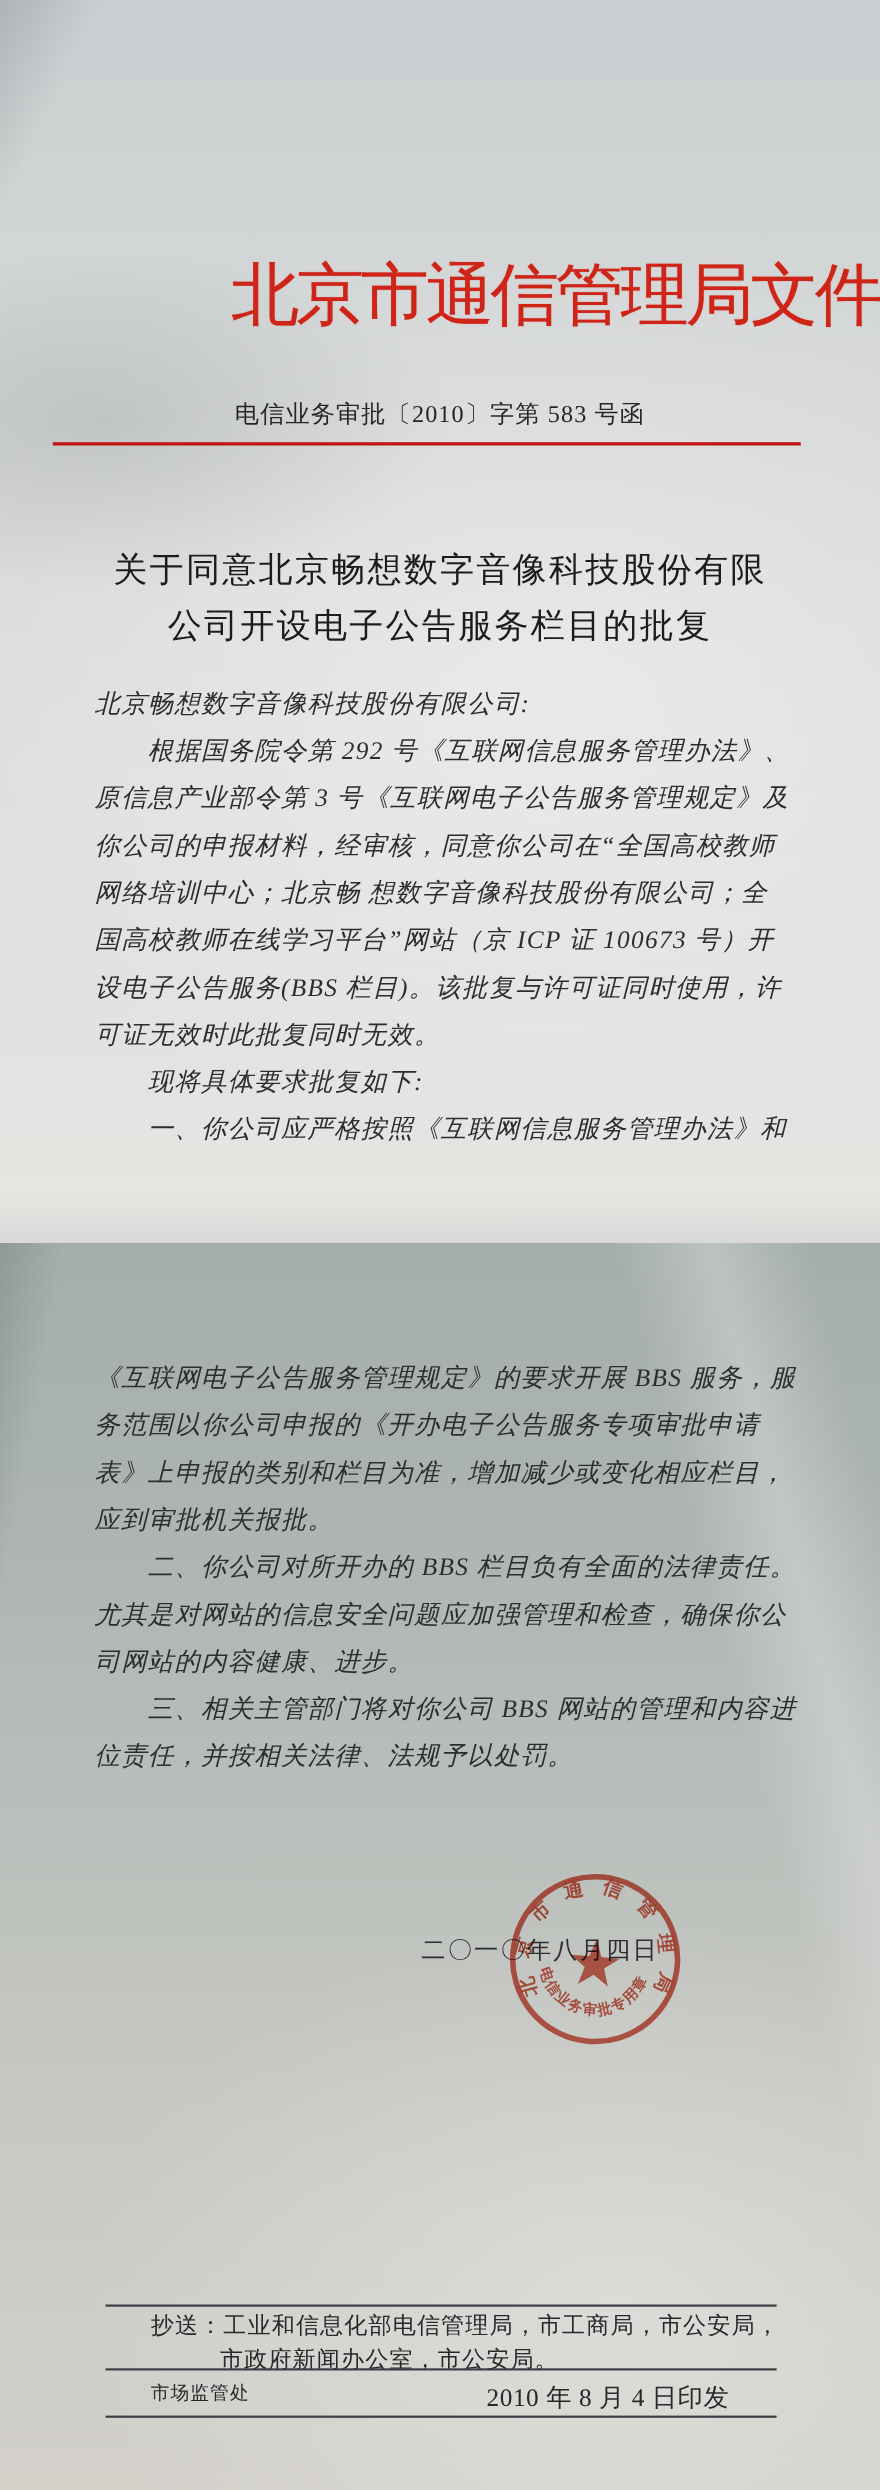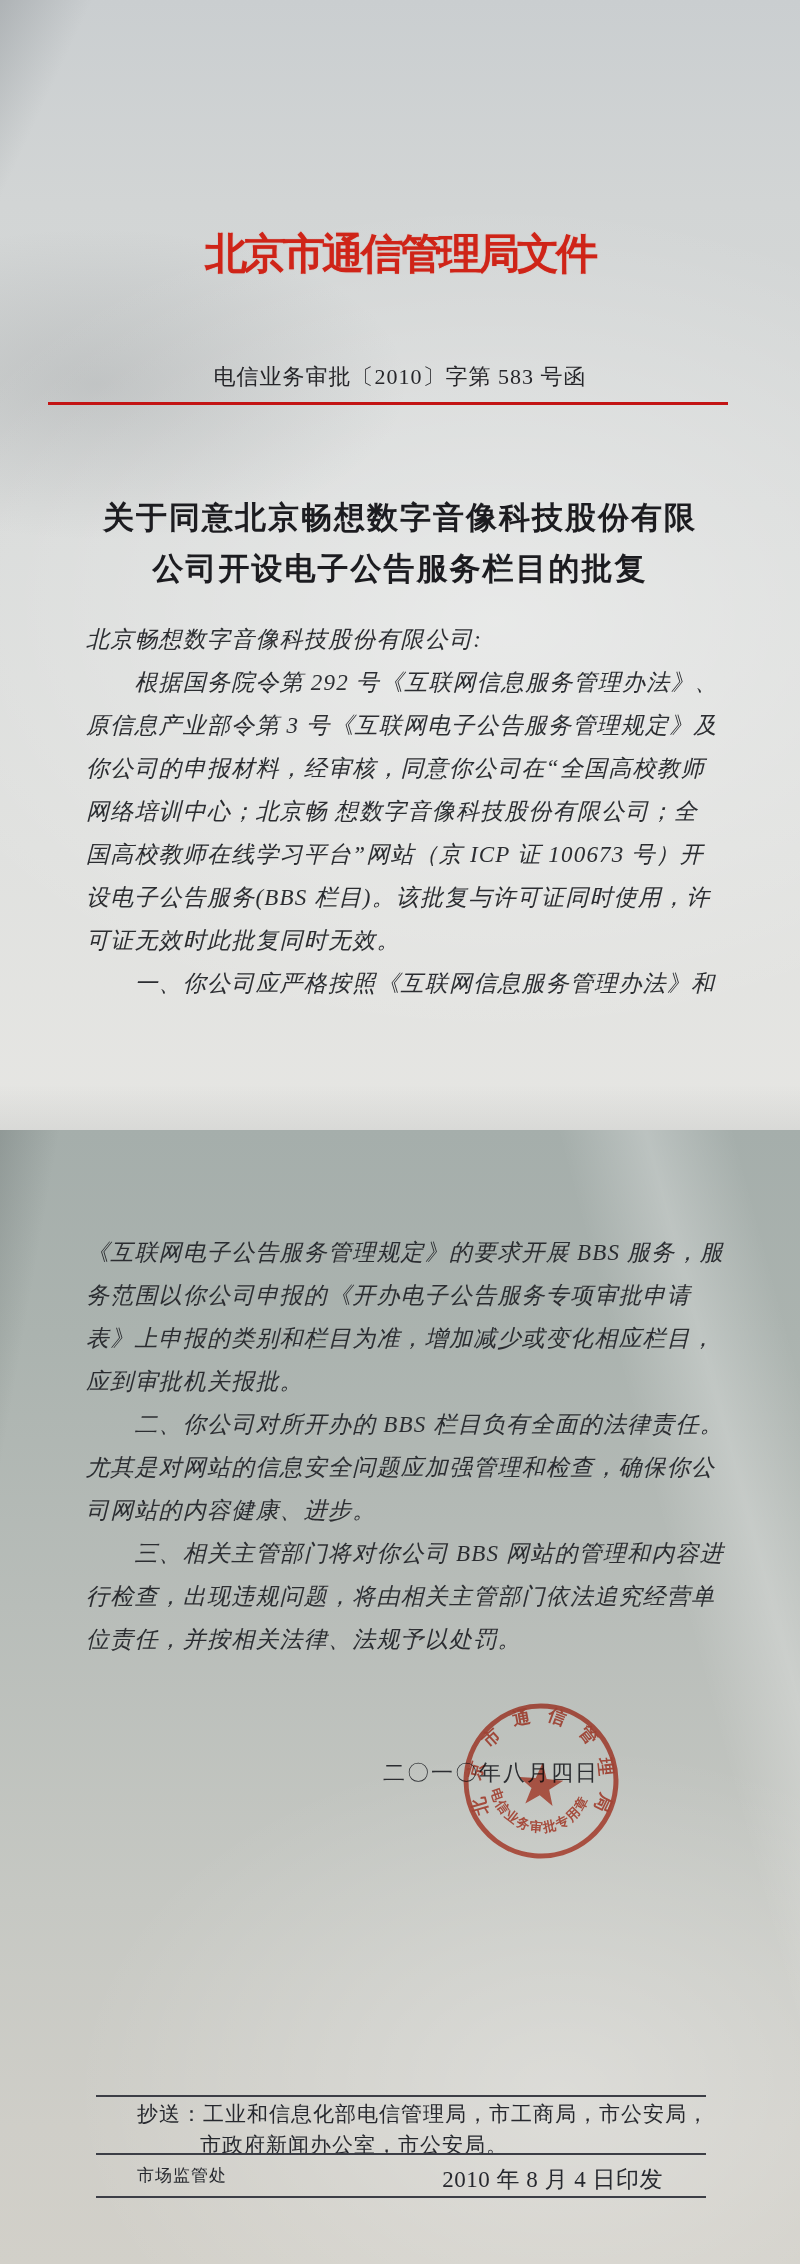--- a/index.html
+++ b/index.html
@@ -22,29 +22,29 @@
       radial-gradient(ellipse 700px 500px at 70% 85%, rgba(255,255,255,.30), rgba(255,255,255,0) 70%),
       linear-gradient(100deg, rgba(70,78,78,.22) 0%, rgba(70,78,78,0) 6%),
       linear-gradient(180deg,#a5aeab 0%,#abb3af 18%,#b8bdb9 42%,#c6c8c3 68%,#cfcec8 88%,#d2d0c9 100%);}
   .photo2::after{content:"";position:absolute;inset:0;
       background:linear-gradient(75deg, rgba(255,255,255,0) 78%, rgba(255,255,255,.25) 86%, rgba(255,255,255,0) 94%);}
 
   .abs{position:absolute;}
   .center{left:0;width:800px;text-align:center;}
 
   
-  .red-head{top:226px;font-size:42px;font-weight:bold;letter-spacing:-3px;color:#cf2418;
-            text-shadow:0 0 1px rgba(207,36,24,.55);}
+  .red-head{top:226px;font-size:62px;font-weight:normal;letter-spacing:-3px;color:#cf2418;
+            text-shadow:0 0 1px rgba(207,36,24,.55);text-align:right;}
   .doc-no{top:362px;font-size:22px;letter-spacing:1px;color:#26262a;text-align:center;}
   .red-rule{top:402px;left:48px;width:680px;height:3px;background:#c31414;}
 
   
   .subject1{top:497px;}
   .subject2{top:548px;}
-  .subject{font-size:31px;font-weight:bold;letter-spacing:2px;color:#1c1c20;}
+  .subject{font-size:31px;font-weight:normal;letter-spacing:2px;color:#1c1c20;}
 
   
   .body-list{left:86px;width:660px;}
   .p1-body{top:618px;}
   .p2-body{top:1231px;}
   .body-line{height:43px;line-height:43px;font-size:23px;letter-spacing:1.2px;
              color:#2b2d31;white-space:pre;font-style:italic;}
 
   
   .date-line{top:1758px;left:383px;font-size:22px;letter-spacing:2px;color:#2b2d31;}
@@ -82,33 +82,33 @@
 
   <div class="abs body-list p1-body">
       <div class="body-line">北京畅想数字音像科技股份有限公司:</div>
       <div class="body-line">　　根据国务院令第 292 号《互联网信息服务管理办法》、</div>
       <div class="body-line">原信息产业部令第 3 号《互联网电子公告服务管理规定》及</div>
       <div class="body-line">你公司的申报材料，经审核，同意你公司在“全国高校教师</div>
       <div class="body-line">网络培训中心；北京畅 想数字音像科技股份有限公司；全</div>
       <div class="body-line">国高校教师在线学习平台”网站（京 ICP 证 100673 号）开</div>
       <div class="body-line">设电子公告服务(BBS 栏目)。该批复与许可证同时使用，许</div>
       <div class="body-line">可证无效时此批复同时无效。</div>
+      <div class="body-line">　　现将具体要求批复如下:</div>
       <div class="body-line">　　一、你公司应严格按照《互联网信息服务管理办法》和</div>
     </div>
 
   <div class="abs body-list p2-body">
       <div class="body-line">《互联网电子公告服务管理规定》的要求开展 BBS 服务，服</div>
       <div class="body-line">务范围以你公司申报的《开办电子公告服务专项审批申请</div>
       <div class="body-line">表》上申报的类别和栏目为准，增加减少或变化相应栏目，</div>
       <div class="body-line">应到审批机关报批。</div>
       <div class="body-line">　　二、你公司对所开办的 BBS 栏目负有全面的法律责任。</div>
       <div class="body-line">尤其是对网站的信息安全问题应加强管理和检查，确保你公</div>
       <div class="body-line">司网站的内容健康、进步。</div>
       <div class="body-line">　　三、相关主管部门将对你公司 BBS 网站的管理和内容进</div>
-      <div class="body-line">行检查，出现违规问题，将由相关主管部门依法追究经营单</div>
       <div class="body-line">位责任，并按相关法律、法规予以处罚。</div>
     </div>
 
   <div class="abs date-line">二〇一〇年八月四日</div>
 
   <svg class="abs seal" viewBox="0 0 158 158">
     <defs>
       <path id="arcTop" d="M 25.5,103.9 A 59,59 0 1 1 132.5,103.9"></path>
       <path id="arcBottom" d="M 30.7,91.9 A 50,50 0 0 0 127.3,91.9"></path>
     </defs>

